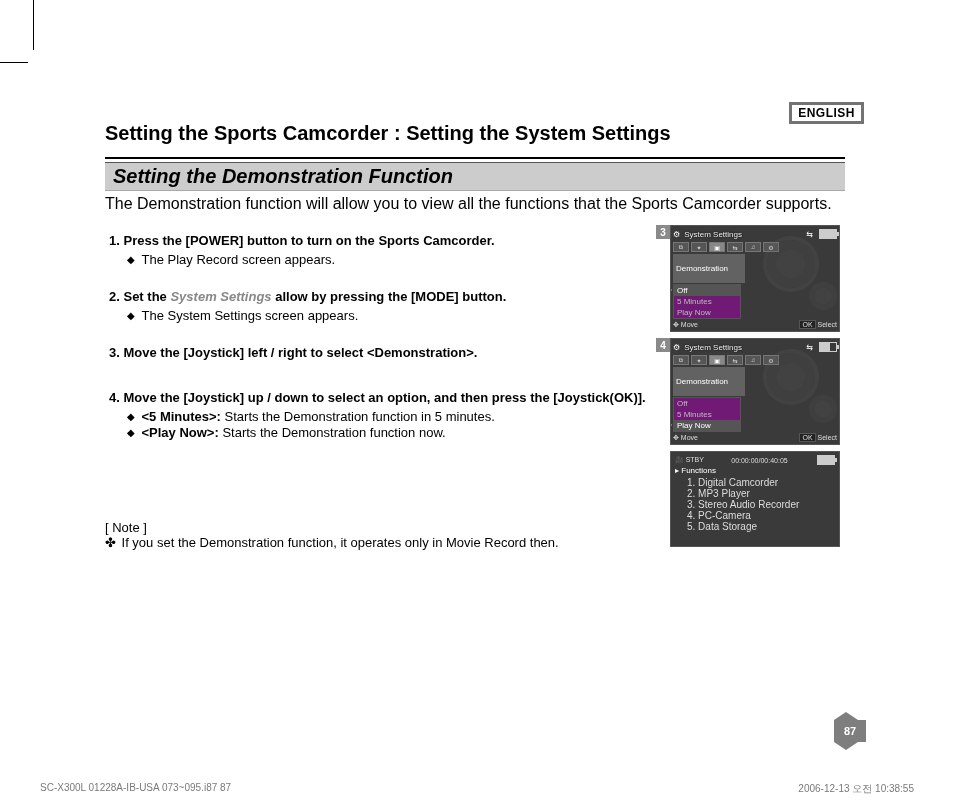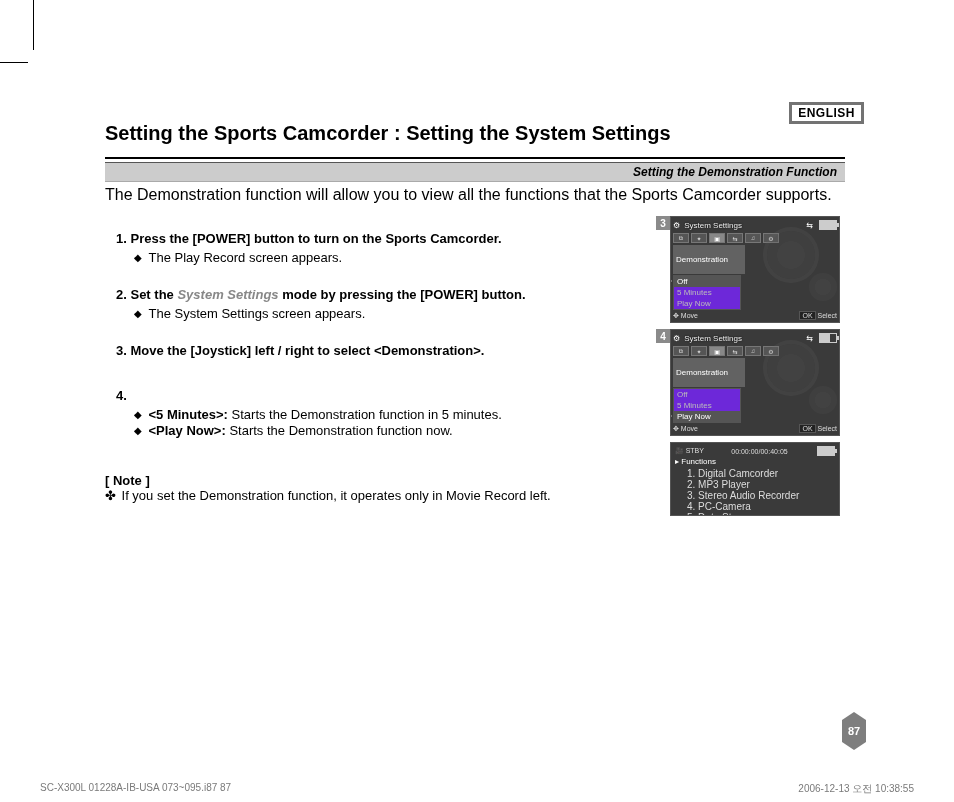--- a/index.html
+++ b/index.html
@@ -51,35 +51,34 @@
   border-bottom: 2px solid #000;
 }
 .subsection {
   margin-top: 2px;
   background: #ccc;
   border-top: 1px solid #555;
   border-bottom: 1px solid #aaa;
   padding: 2px 8px;
   font-style: italic;
   font-weight: bold;
-  font-size: 12px;
-  text-align: right;
+  font-size: 20px;
 }
 .intro {
   margin: 4px 0 16px 0;
   font-size: 16px;
 }
 .steps {
   width: 560px;
   float: left;
 }
 ol {
   counter-reset: item;
   padding: 0;
-  margin: 11px;
+  margin: 4px;
 }
 ol > li {
   list-style: none;
   margin-bottom: 22px;
 }
 ol > li::before {
   counter-increment: item;
   content: counter(item) ". ";
   font-weight: bold;
 }
@@ -94,21 +93,21 @@
   margin: 4px 0 0 0;
 }
 ul.bullets > li::before {
   content: "◆ ";
   font-size: 10px;
   vertical-align: 1px;
   margin-right: 4px;
 }
 ul.bullets > li { margin: 1px 0; font-size:13px; }
 .opt-label { font-weight: bold; }
-.note-head { font-weight: bold; margin-top: 35px; }
+.note-head { font-weight: normal; margin-top: 80px; }
 .note-body { }
 .note-body::before { content: "✤ "; margin-right:2px; }
 .figures {
   float: right;
   width: 175px;
   margin-top: -4px;
 }
 .fig-wrap { position: relative; margin-bottom: 6px; }
 .fig-num {
   position:absolute; left:-14px; top:0;
@@ -145,37 +144,37 @@
   background: radial-gradient(circle,#666 40%,#555 41%);
 }
 .lcd .tabs { display:flex; gap:2px; margin:2px 0; }
 .lcd .tab { width:14px; height:8px; background:#555; border:1px solid #777; font-size:6px; color:#ddd; display:flex; align-items:center; justify-content:center;}
 .lcd .tab.active { background:#888; color:#fff;}
 .lcd .section-label {
   background:#626262; color:#fff; font-size:8px; padding:10px 3px; width:66px;
   margin-bottom:1px; position:relative; z-index:2;
 }
 .lcd .menu {
-  width:66px; background:#6d28d9; position:relative; z-index:2;
+  width:66px; background:#701a75; position:relative; z-index:2;
   border:1px solid #555;
 }
 .lcd .menu .item { padding:1px 3px; font-size:8px; color:#bbb; position:relative;}
 .lcd .menu .item.sel { background:#555; color:#fff; }
 .lcd .menu .item.sel::before { content:"▸"; position:absolute; left:-6px; top:0; font-size:8px; color:#fff;}
 .lcd .bottom-row { display:flex; justify-content:space-between; margin-top:2px; font-size:7px; color:#ddd;}
 .lcd .bottom-row .tag { background:#222; padding:0 2px; border:1px solid #555;}
-.lcd.demo { height:74px; }
+.lcd.demo { height:96px; }
 .lcd.demo .demo-top { font-size:7px; color:#ddd; display:flex; justify-content:space-between; align-items:center; padding:1px 2px;}
 .lcd.demo .demo-title { color:#fff; font-size:8px; padding:0 2px; }
 .lcd.demo ol.flist { margin:2px 0 0 4px; padding:0 0 0 10px; font-size:10px; color:#ddd; }
 .lcd.demo ol.flist li { margin:0; padding:0; }
 .lcd.demo ol.flist li::before { content:none; }
 .page-num-badge {
   position:absolute; right:88px; top:720px;
-  width:24px; height:22px; background:#7e7e7e; color:#fff;
+  width:32px; height:22px; background:#7e7e7e; color:#fff;
   display:flex; align-items:center; justify-content:center;
   font-size:11px; font-weight:bold;
 }
 .page-num-badge::before,
 .page-num-badge::after{
   content:""; position:absolute; left:0; width:0; height:0;
   border-left:12px solid transparent; border-right:12px solid transparent;
 }
 .page-num-badge::before{ top:-8px; border-bottom:8px solid #7e7e7e;}
 .page-num-badge::after{ bottom:-8px; border-top:8px solid #7e7e7e;}
@@ -210,39 +209,40 @@
     <div class="steps">
       <ol>
         <li>
           <span class="step-head">Press the [POWER] button to turn on the Sports Camcorder.</span>
           <ul class="bullets">
             <li>The Play Record screen appears.</li>
           </ul>
         </li>
         <li>
           <span class="step-head">
-            <span>Set the </span><span class="inline-em">System Settings</span><span> mode by pressing the [POWER] button.</span>
+            <span>Set the </span><span class="inline-em">System Settings</span><span> allow by pressing the [MODE] button.</span>
           </span>
           <ul class="bullets">
             <li>The System Settings screen appears.</li>
           </ul>
         </li>
         <li>
           <span class="step-head">Move the [Joystick] left / right to select &lt;Demonstration&gt;.</span>
         </li>
         <li style="margin-top:30px;">
+          <span class="step-head">Move the [Joystick] up / down to select an option, and then press the [Joystick(OK)].</span>
           <ul class="bullets">
             <li><span class="opt-label">&lt;5 Minutes&gt;:</span><span> Starts the Demonstration function in 5 minutes.</span></li>
             <li><span class="opt-label">&lt;Play Now&gt;:</span><span> Starts the Demonstration function now.</span></li>
           </ul>
         </li>
       </ol>
 
       <div class="note-head">[ Note ]</div>
-      <div class="note-body">If you set the Demonstration function, it operates only in Movie Record left.</div>
+      <div class="note-body">If you set the Demonstration function, it operates only in Movie Record then.</div>
     </div>
 
     <div class="figures">
 
       <div class="fig-wrap">
         <div class="fig-num">3</div>
         <div class="lcd">
           <div class="gear-bg"></div>
           <div class="top-row">
             <span class="icon-gear">⚙</span>

